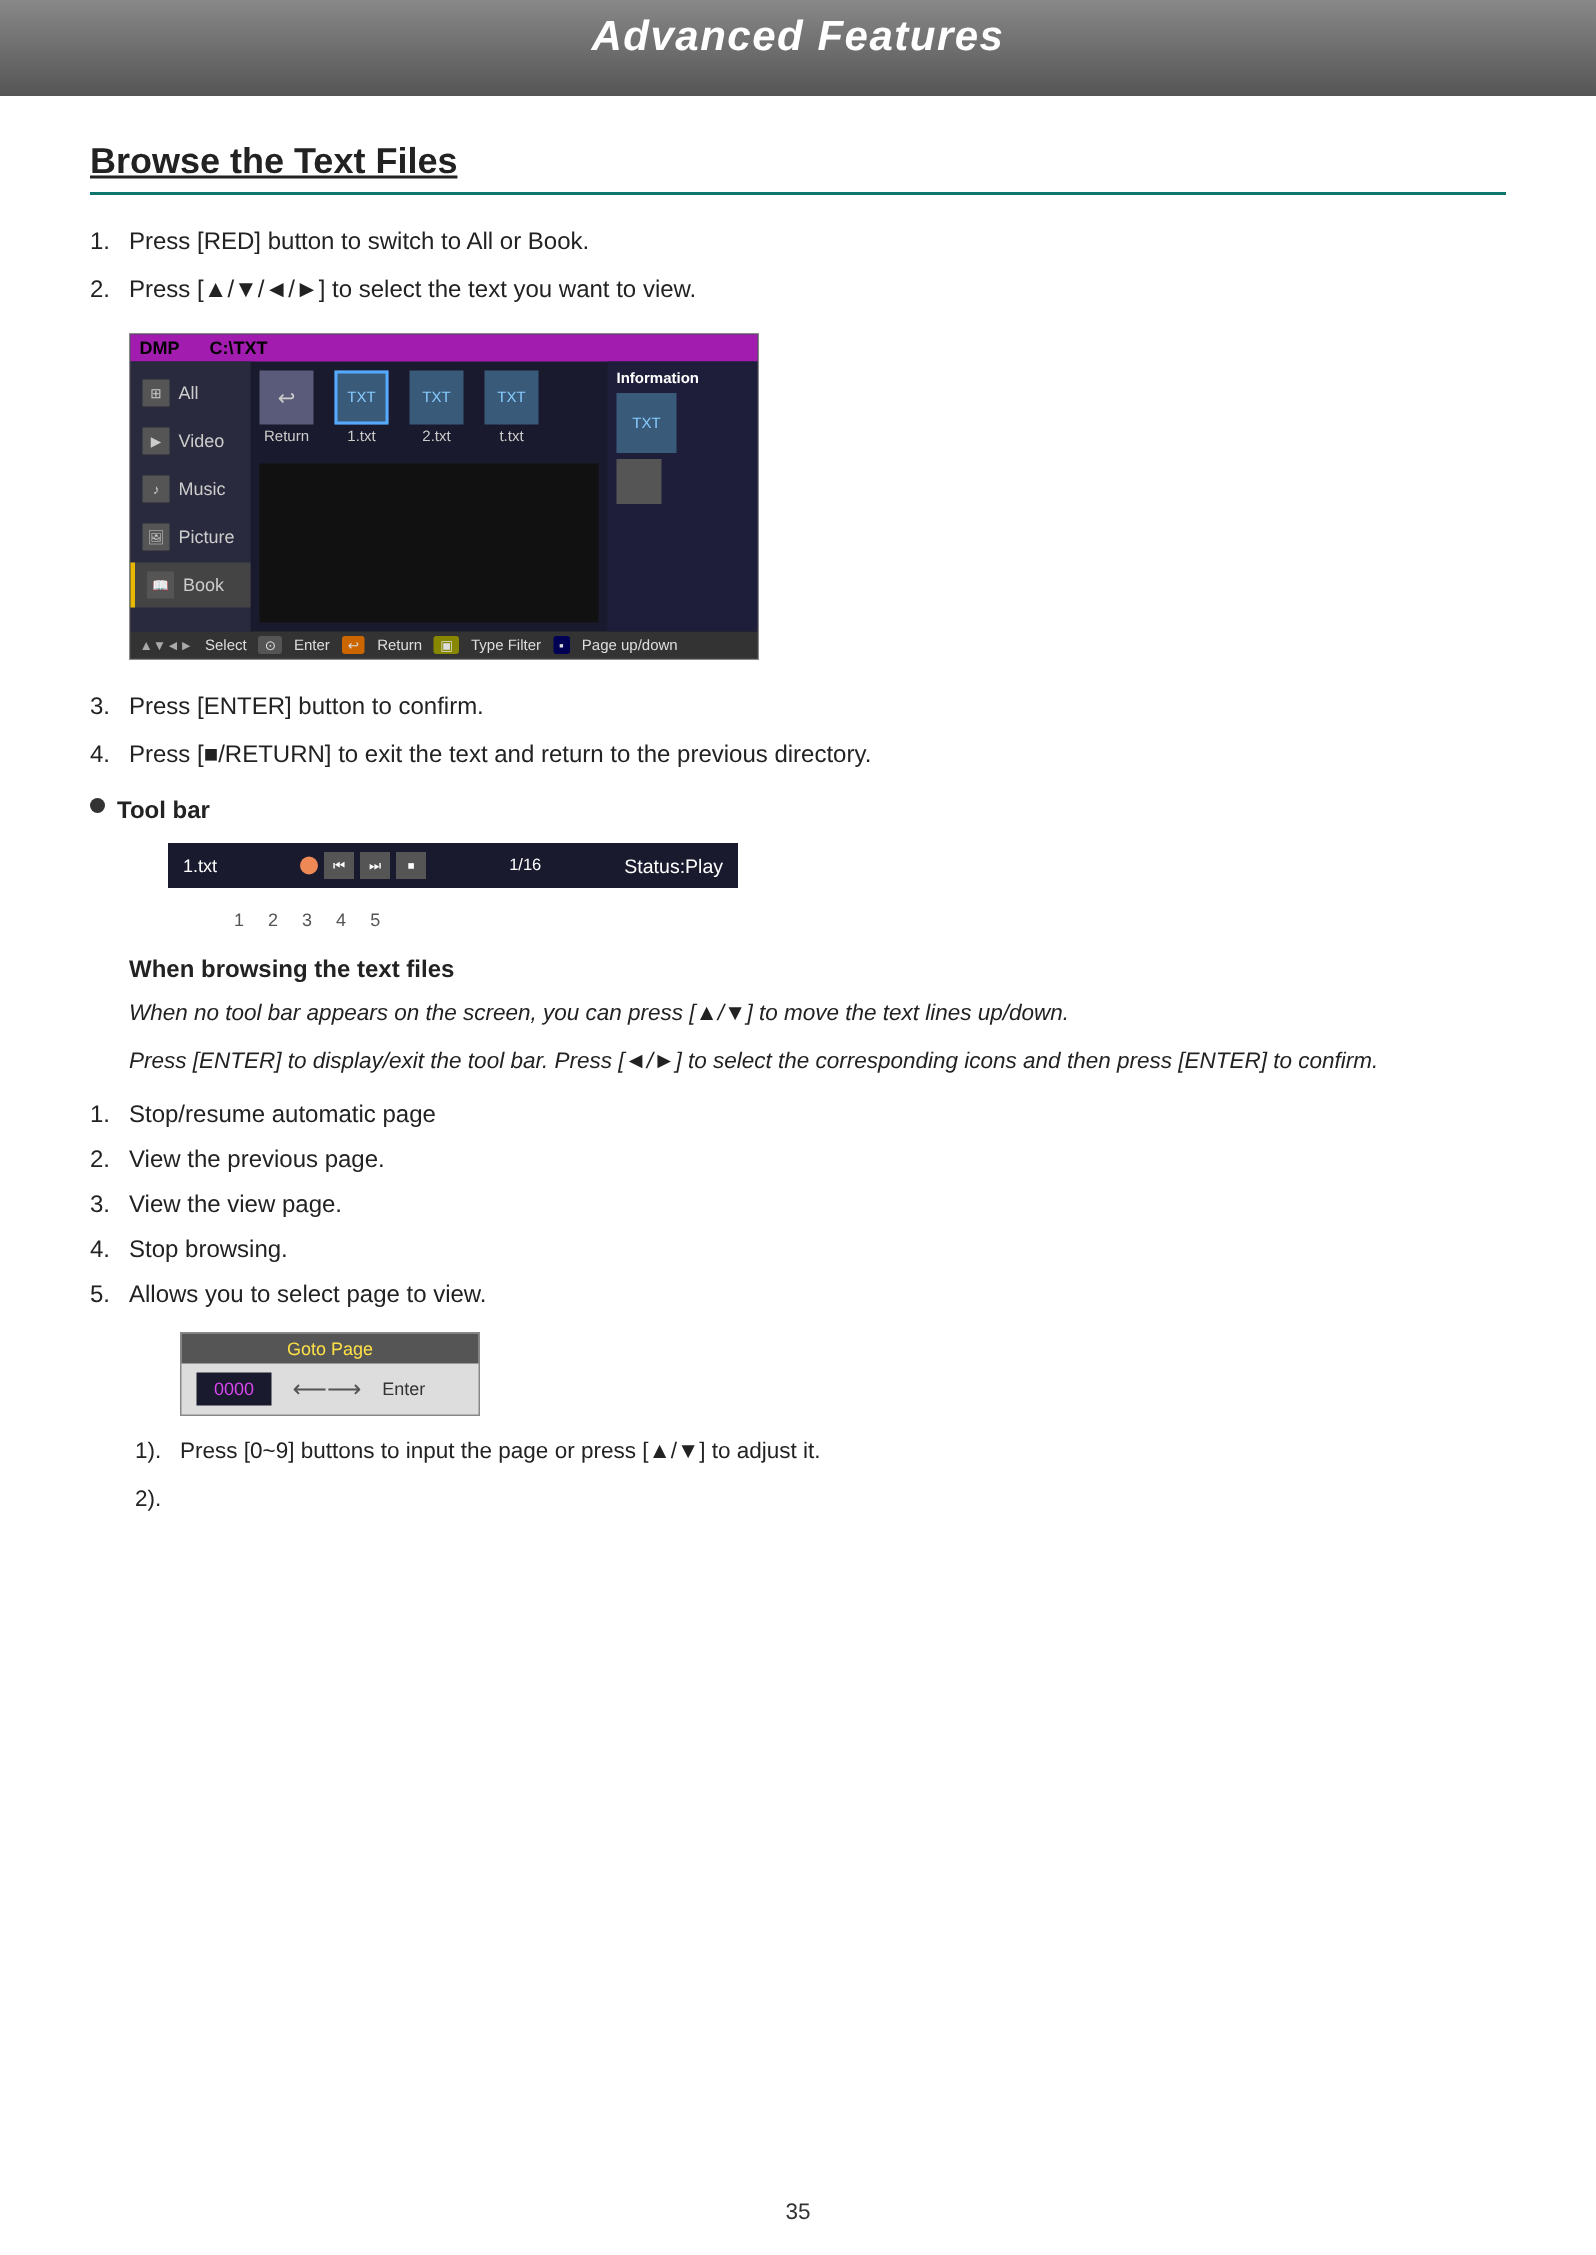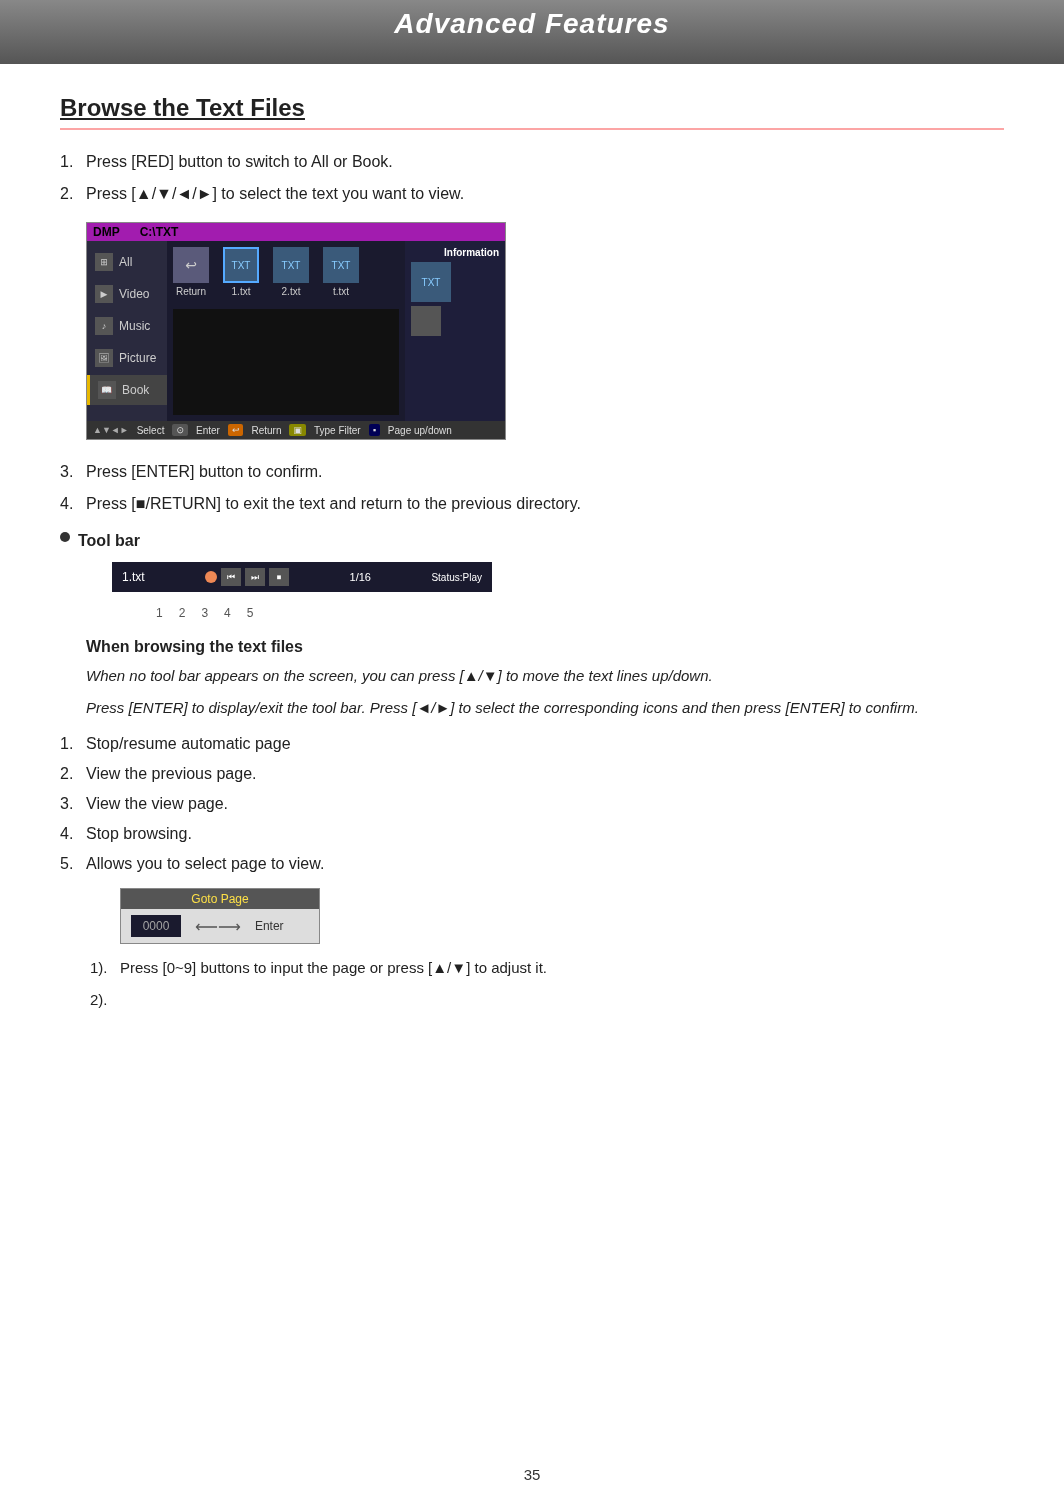--- a/index.html
+++ b/index.html
@@ -30,21 +30,21 @@
 
     
     .content {
       padding: 0 60px;
     }
 
     
     .section-title {
       font-size: 24px;
       font-weight: bold;
-      border-bottom: 2px solid #fca5a5;
+      border-bottom: 2px solid #0f766e;
       padding-bottom: 6px;
       margin-bottom: 20px;
       text-decoration: underline;
     }
 
     
     .steps {
       list-style: none;
       padding: 0;
       margin-bottom: 16px;
@@ -162,21 +162,20 @@
       background: #1e1e3a;
       width: 100px;
       padding: 6px;
       font-size: 10px;
       color: #ccc;
     }
     .info-title {
       font-weight: bold;
       margin-bottom: 4px;
       color: #fff;
-      text-align: right;
     }
     .txt-preview {
       background: #3a5a7a;
       width: 40px;
       height: 40px;
       display: flex;
       align-items: center;
       justify-content: center;
       font-size: 10px;
       color: #8cf;
@@ -311,21 +310,21 @@
       font-size: 12px;
     }
     .goto-page-body {
       display: flex;
       align-items: center;
       padding: 6px 10px;
       gap: 14px;
     }
     .goto-input {
       background: #1a1a2e;
-      color: #a3a3a3;
+      color: #d946ef;
       width: 50px;
       height: 22px;
       display: flex;
       align-items: center;
       justify-content: center;
       font-size: 12px;
       text-align: center;
     }
     .goto-arrows {
       font-size: 16px;
@@ -478,21 +477,21 @@
   <div style="margin-left:26px;">
     <div class="toolbar-mock">
       <span style="font-size:12px;color:#fff;">1.txt</span>
       <div class="toolbar-icons">
         <div class="tb-icon orange-dot"></div>
         <div class="tb-icon">⏮</div>
         <div class="tb-icon">⏭</div>
         <div class="tb-icon">⏹</div>
       </div>
       <span style="font-size:11px;">1/16</span>
-      <span style="font-size:10px;">Status:Play</span>
+      <span style="font-size:13px;">Status:Play</span>
     </div>
     <div class="toolbar-numbers">
       <span>1</span>
       <span>2</span>
       <span>3</span>
       <span>4</span>
       <span>5</span>
     </div>
   </div>
 

